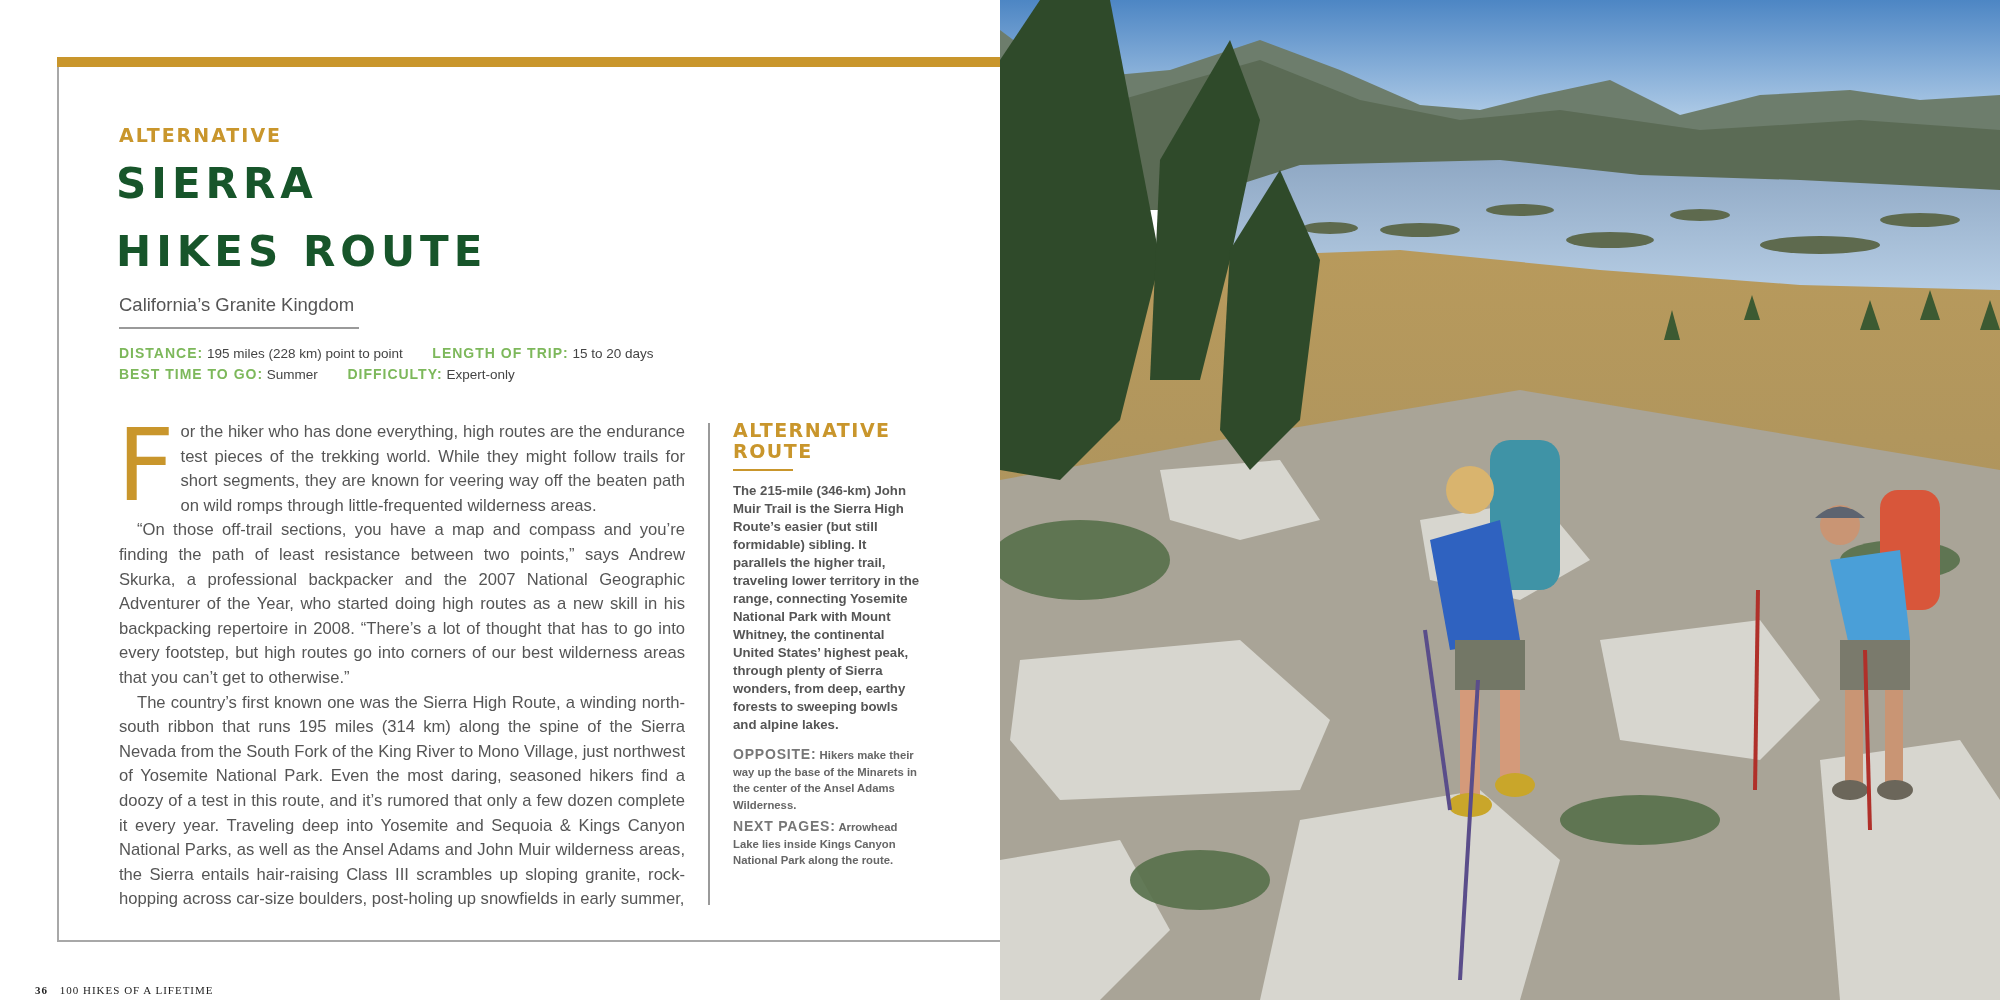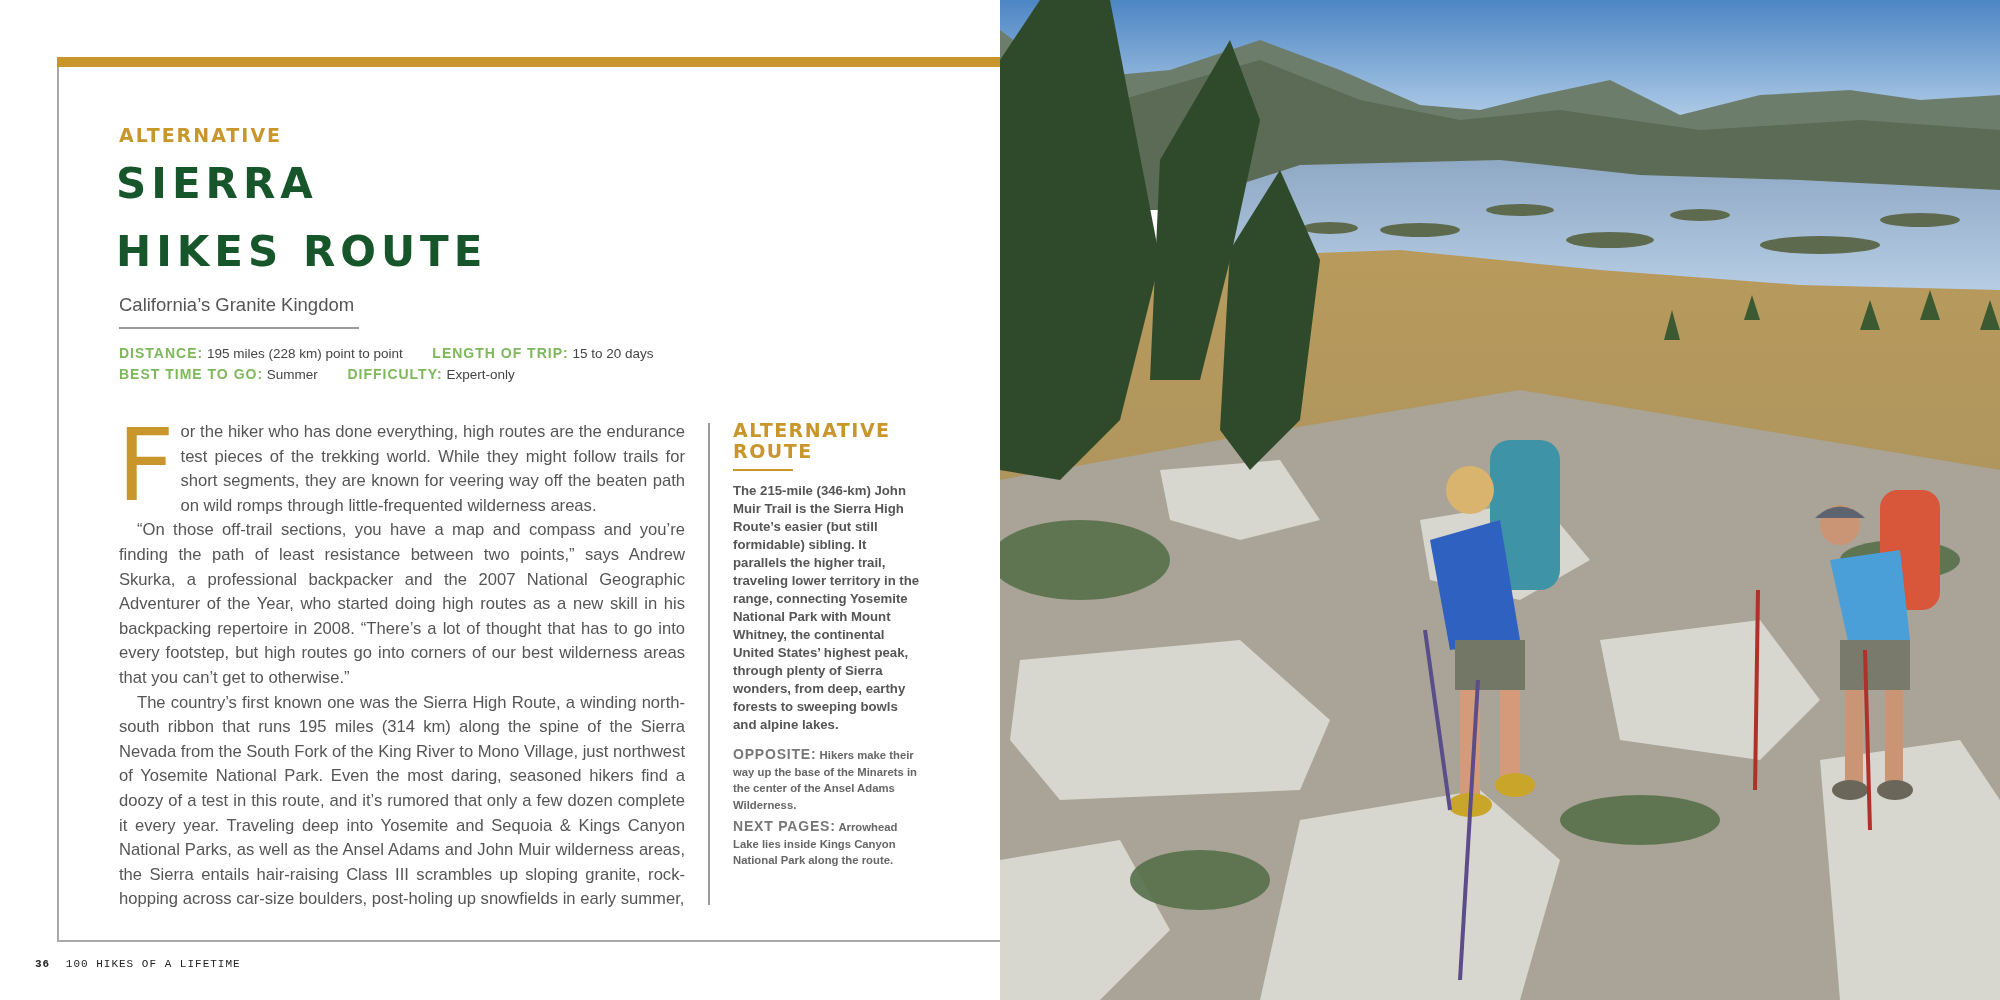--- a/index.html
+++ b/index.html
@@ -30,21 +30,21 @@
     .divider { position: absolute; left: 708px; top: 423px; width: 2px; height: 482px; background: #9a9a9a; }
 
     .sidebar { position: absolute; left: 733px; top: 420px; width: 190px; }
     .sidebar h3 { font-family: "DejaVu Sans", sans-serif; font-weight: bold; font-size: 19px; line-height: 21px; letter-spacing: 1.5px; color: #c9962c; }
     .sidebar .rule { width: 60px; height: 2px; background: #c9962c; margin: 7px 0 11px 0; }
     .sidebar .sb-body { font-family: "Liberation Sans", sans-serif; font-weight: bold; font-size: 13.2px; line-height: 18px; color: #555; }
     .sidebar .caption { font-family: "Liberation Sans", sans-serif; font-weight: bold; font-size: 11.3px; line-height: 16.5px; color: #666; margin-top: 12px; }
     .sidebar .caption + .caption { margin-top: 5px; }
     .sidebar .cap-lbl { font-size: 14px; letter-spacing: 0.8px; text-transform: uppercase; color: #777; }
 
-    .folio { position: absolute; left: 35px; top: 958px; font-family: Liberation Mono, monospace; font-size: 11px; letter-spacing: 1px; color: #222; }
+    .folio { position: absolute; left: 35px; top: 984px; font-family: Liberation Serif, serif; font-size: 11px; letter-spacing: 1px; color: #222; }
     .folio .num { font-weight: bold; margin-right: 8px; }
 
     .photo { position: absolute; left: 1000px; top: 0; width: 1000px; height: 1000px; overflow: hidden; }
     .photo svg { display: block; }
   </style>
 </head>
 <body>
 
 <div class="left-page">
   <div class="gold-bar"></div>

